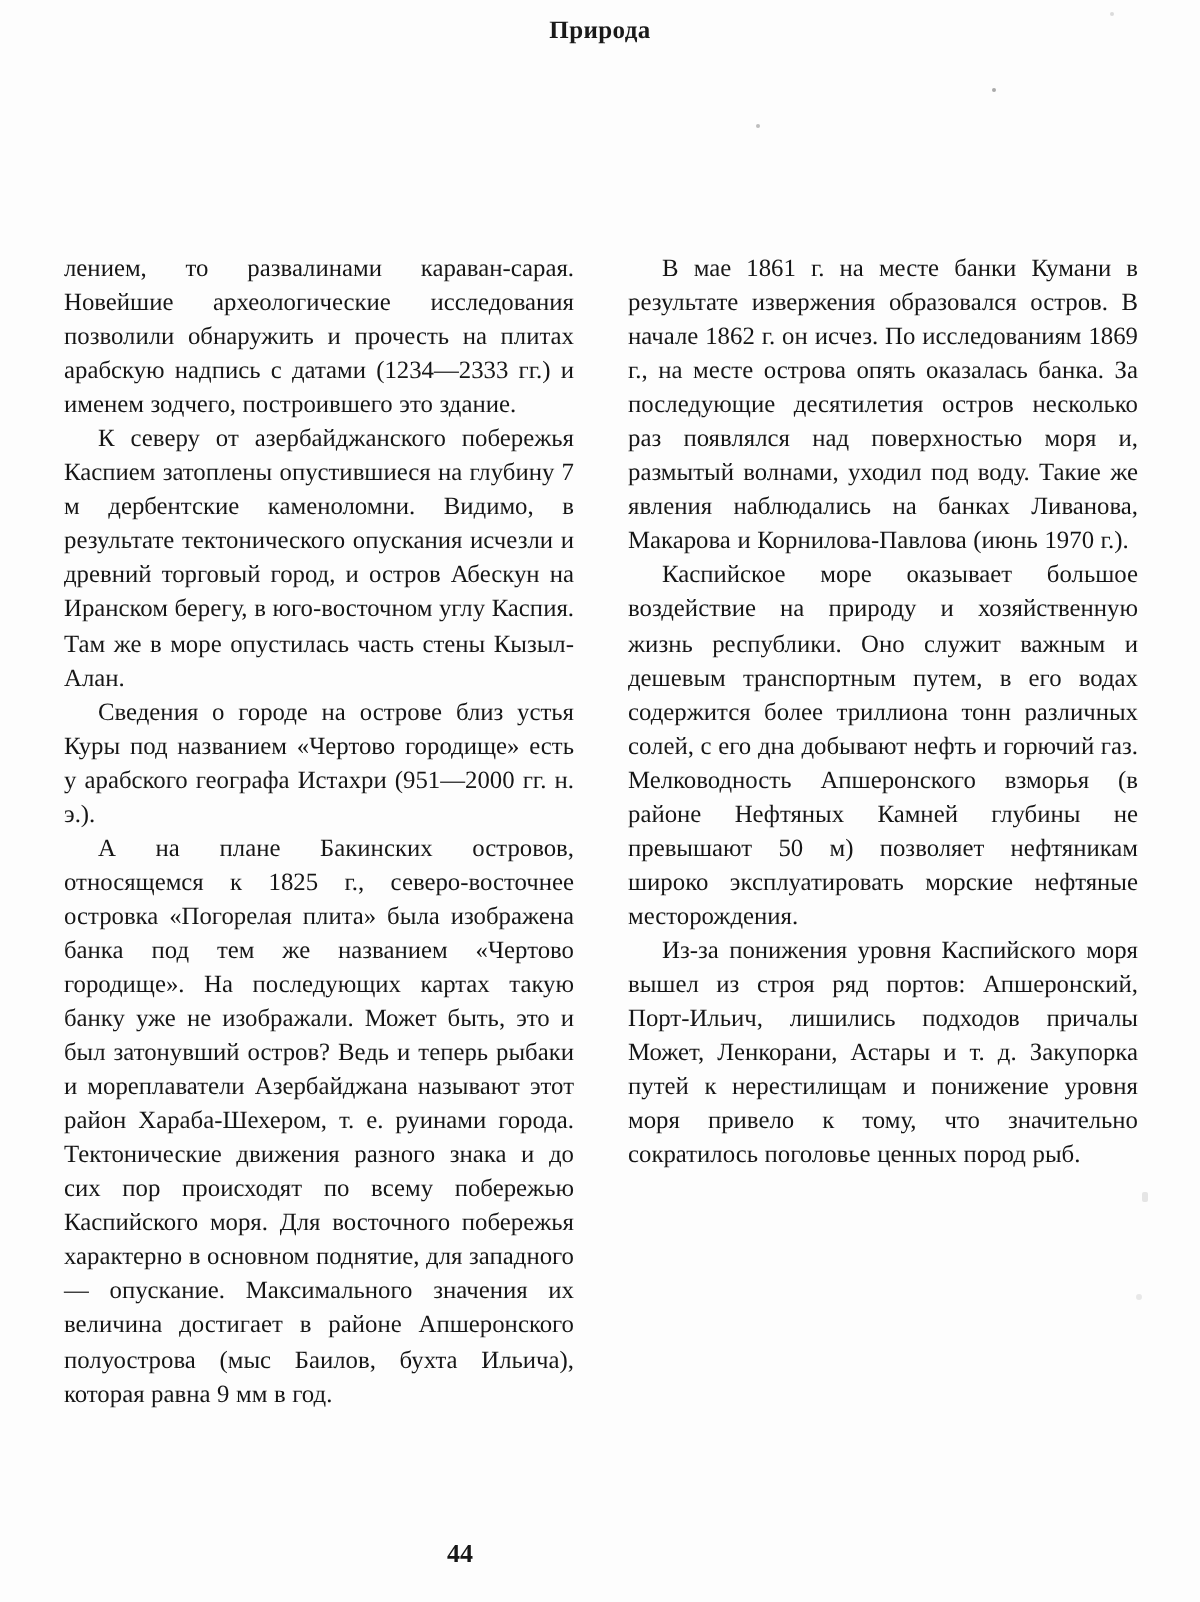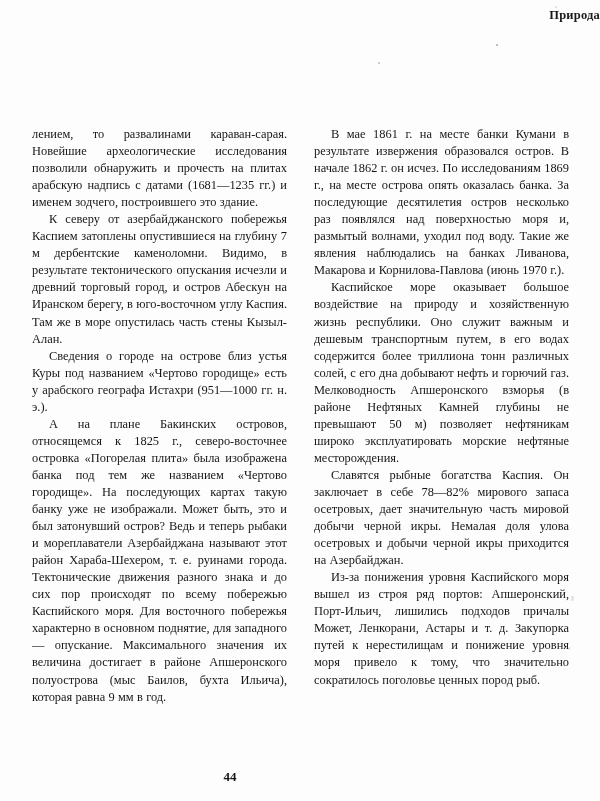--- a/index.html
+++ b/index.html
@@ -20,21 +20,21 @@
     color: #141414;
     -webkit-font-smoothing: none;
   }
 
   
   .running-head {
     position: absolute;
     top: 8px;
     left: 0;
     width: 600px;
-    text-align: right;
+    text-align: center;
     font-family: "Liberation Serif", "DejaVu Serif", serif;
     font-weight: bold;
     font-size: 12.5px;
     letter-spacing: 0.2px;
     color: #1a1a1a;
   }
 
   
   .speck {
     position: absolute;
@@ -101,30 +101,29 @@
 
   <div class="speck s1"></div>
   <div class="speck s2"></div>
   <div class="speck s3"></div>
   <div class="speck s4"></div>
   <div class="speck s5"></div>
 
   <div class="columns">
 
     <div class="column">
-      <p class="first">лением, то развалинами караван-сарая. Новейшие археологические исследования позволили обнаружить и прочесть на плитах арабскую надпись с датами (1681—1235 гг.) и именем зодчего, построившего это здание.</p>
+      <p class="first">лением, то развалинами караван-сарая. Новейшие археологические исследования позволили обнаружить и прочесть на плитах арабскую надпись с датами (1234—2333 гг.) и именем зодчего, построившего это здание.</p>
       <p>К северу от азербайджанского побережья Каспием затоплены опустившиеся на глубину 7 м дербентские каменоломни. Видимо, в результате тектонического опускания исчезли и древний торговый город, и остров Абескун на Иранском берегу, в юго-восточном углу Каспия. Там же в море опустилась часть стены Кызыл-Алан.</p>
-      <p>Сведения о городе на острове близ устья Куры под названием «Чертово городище» есть у арабского географа Истахри (951—1000 гг. н. э.).</p>
+      <p>Сведения о городе на острове близ устья Куры под названием «Чертово городище» есть у арабского географа Истахри (951—2000 гг. н. э.).</p>
       <p>А на плане Бакинских островов, относящемся к 1825 г., северо-восточнее островка «Погорелая плита» была изображена банка под тем же названием «Чертово городище». На последующих картах такую банку уже не изображали. Может быть, это и был затонувший остров? Ведь и теперь рыбаки и мореплаватели Азербайджана называют этот район Хараба-Шехером, т. е. руинами города. Тектонические движения разного знака и до сих пор происходят по всему побережью Каспийского моря. Для восточного побережья характерно в основном поднятие, для западного — опускание. Максимального значения их величина достигает в районе Апшеронского полуострова (мыс Баилов, бухта Ильича), которая равна 9 мм в год.</p>
     </div>
 
     <div class="column">
       <p>В мае 1861 г. на месте банки Кумани в результате извержения образовался остров. В начале 1862 г. он исчез. По исследованиям 1869 г., на месте острова опять оказалась банка. За последующие десятилетия остров несколько раз появлялся над поверхностью моря и, размытый волнами, уходил под воду. Такие же явления наблюдались на банках Ливанова, Макарова и Корнилова-Павлова (июнь 1970 г.).</p>
       <p>Каспийское море оказывает большое воздействие на природу и хозяйственную жизнь республики. Оно служит важным и дешевым транспортным путем, в его водах содержится более триллиона тонн различных солей, с его дна добывают нефть и горючий газ. Мелководность Апшеронского взморья (в районе Нефтяных Камней глубины не превышают 50 м) позволяет нефтяникам широко эксплуатировать морские нефтяные месторождения.</p>
-      <p>Славятся рыбные богатства Каспия. Он заключает в себе 78—82% мирового запаса осетровых, дает значительную часть мировой добычи черной икры. Немалая доля улова осетровых и добычи черной икры приходится на Азербайджан.</p>
       <p>Из-за понижения уровня Каспийского моря вышел из строя ряд портов: Апшеронский, Порт-Ильич, лишились подходов причалы Может, Ленкорани, Астары и т. д. Закупорка путей к нерестилищам и понижение уровня моря привело к тому, что значительно сократилось поголовье ценных пород рыб.</p>
     </div>
 
   </div>
 
   <div class="folio">44</div>
 
 </div>
 
 </body></html>

